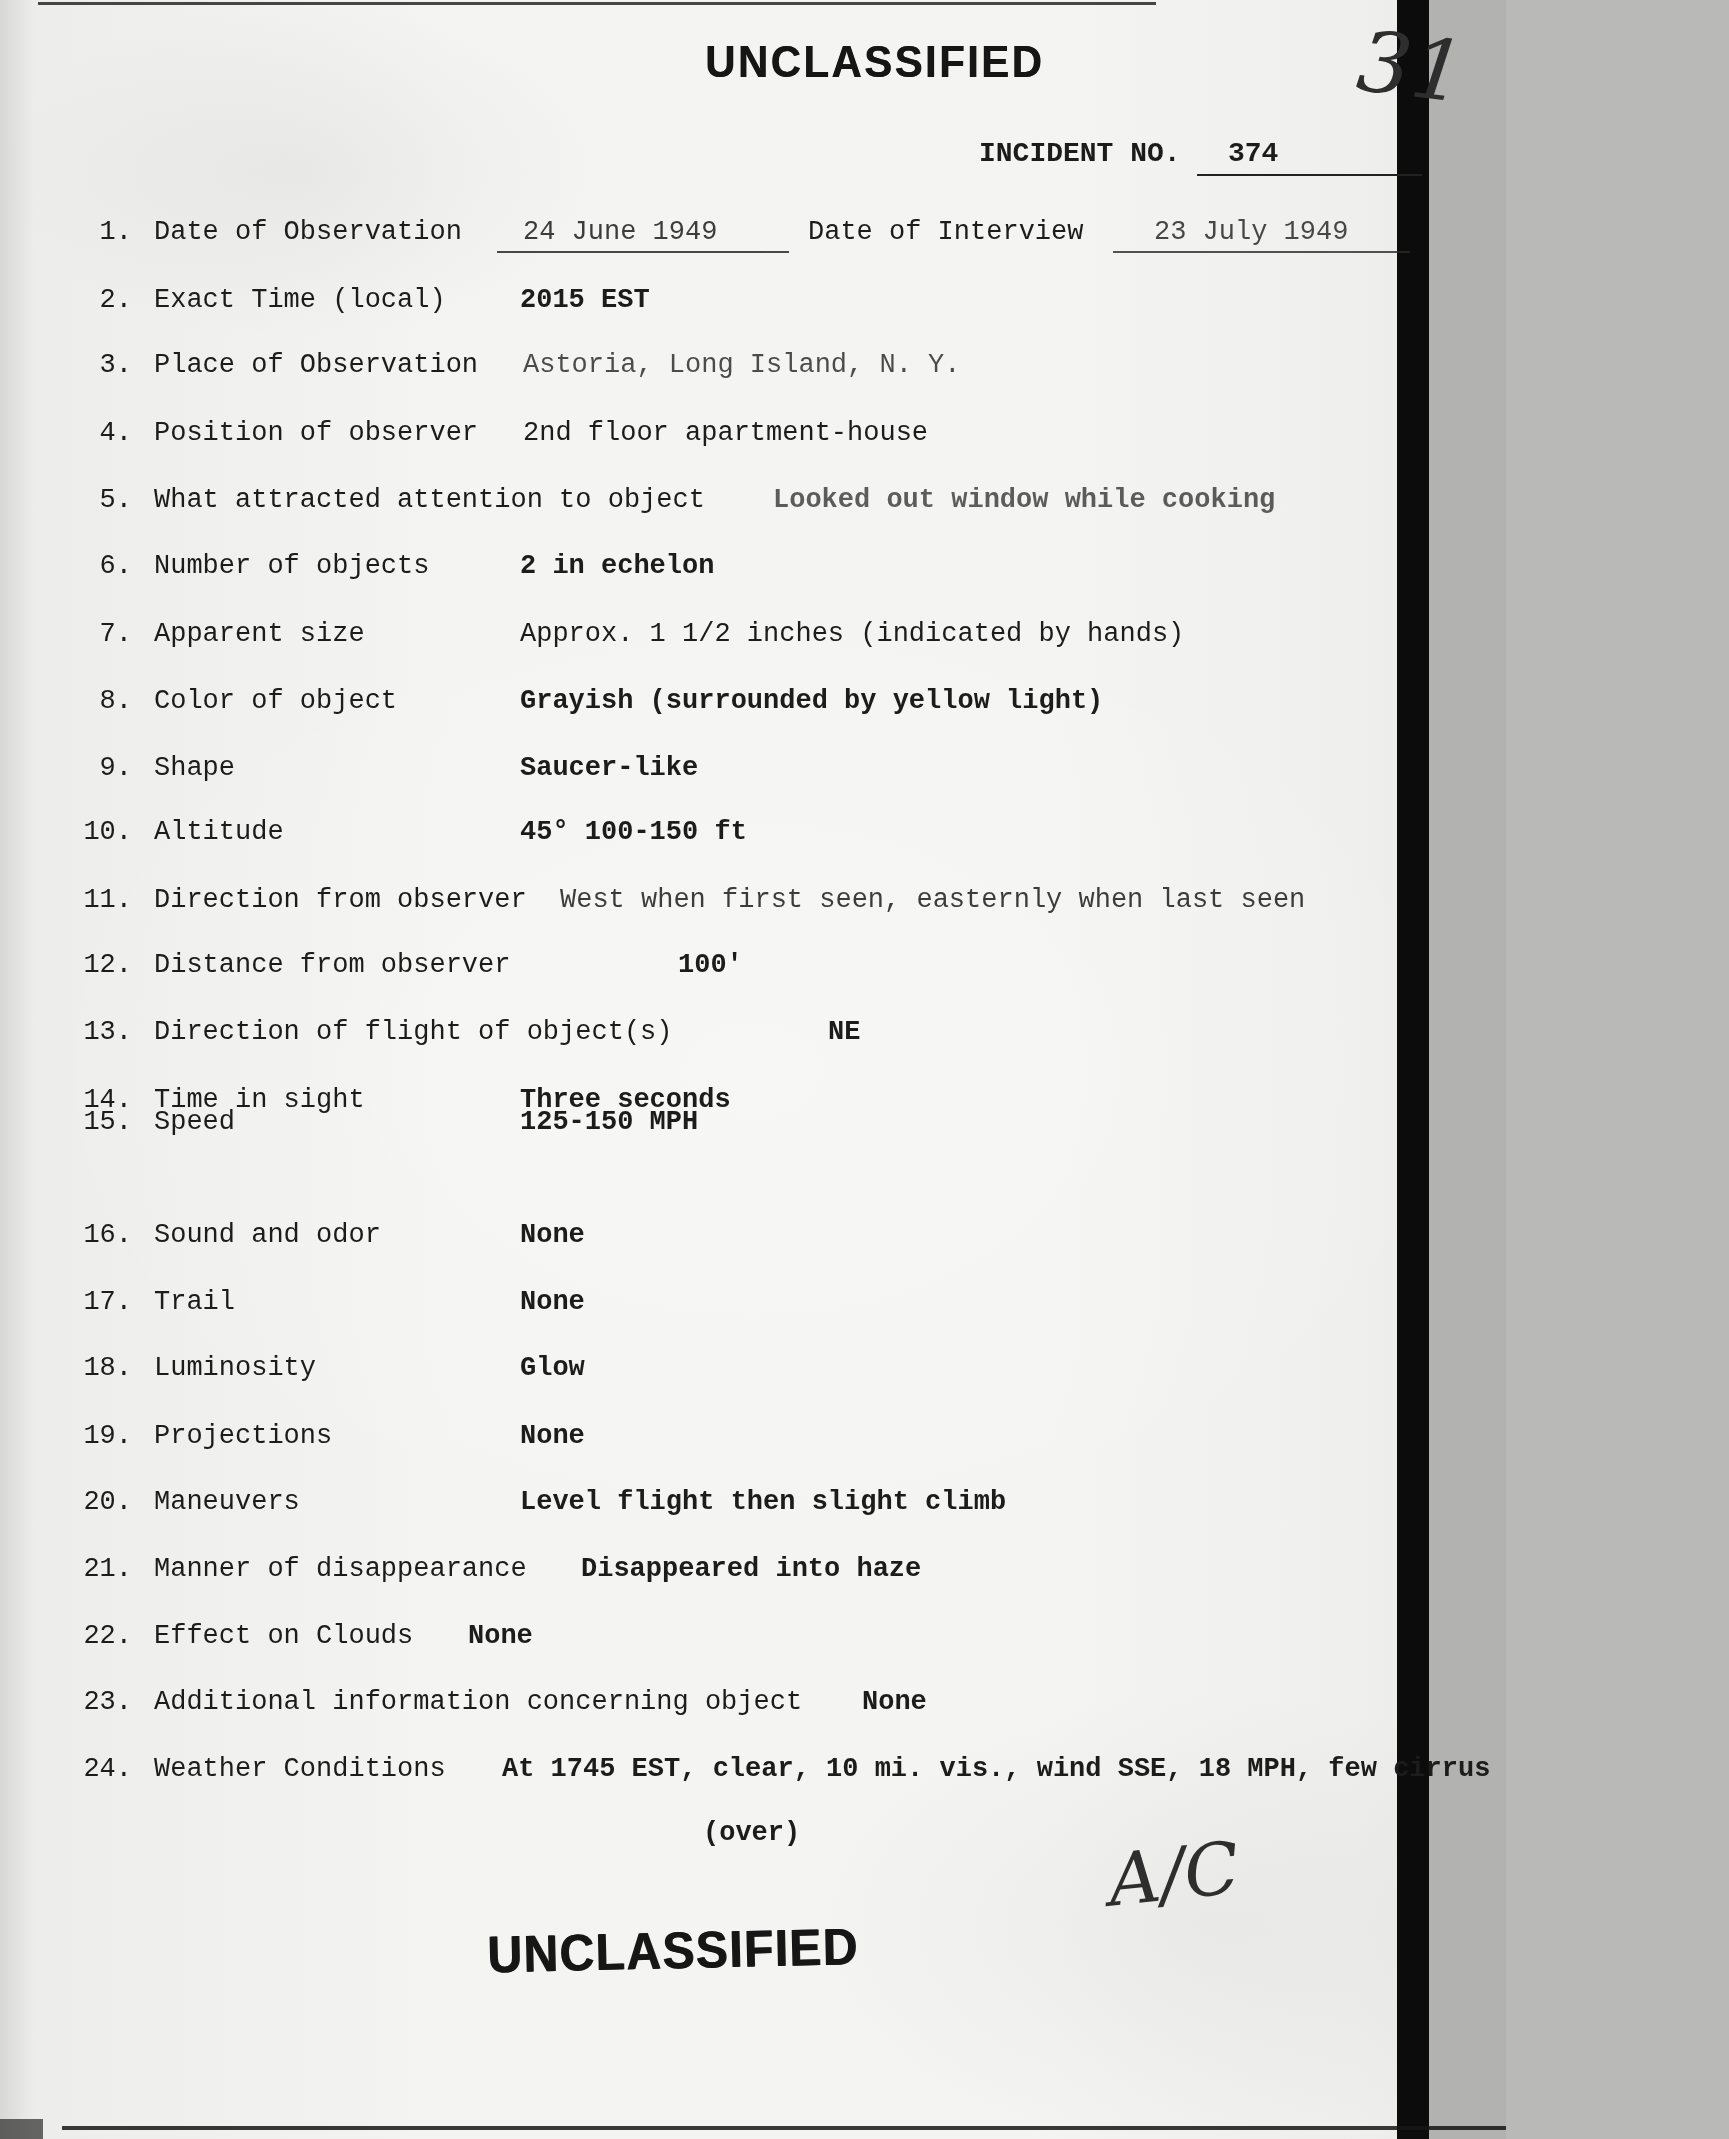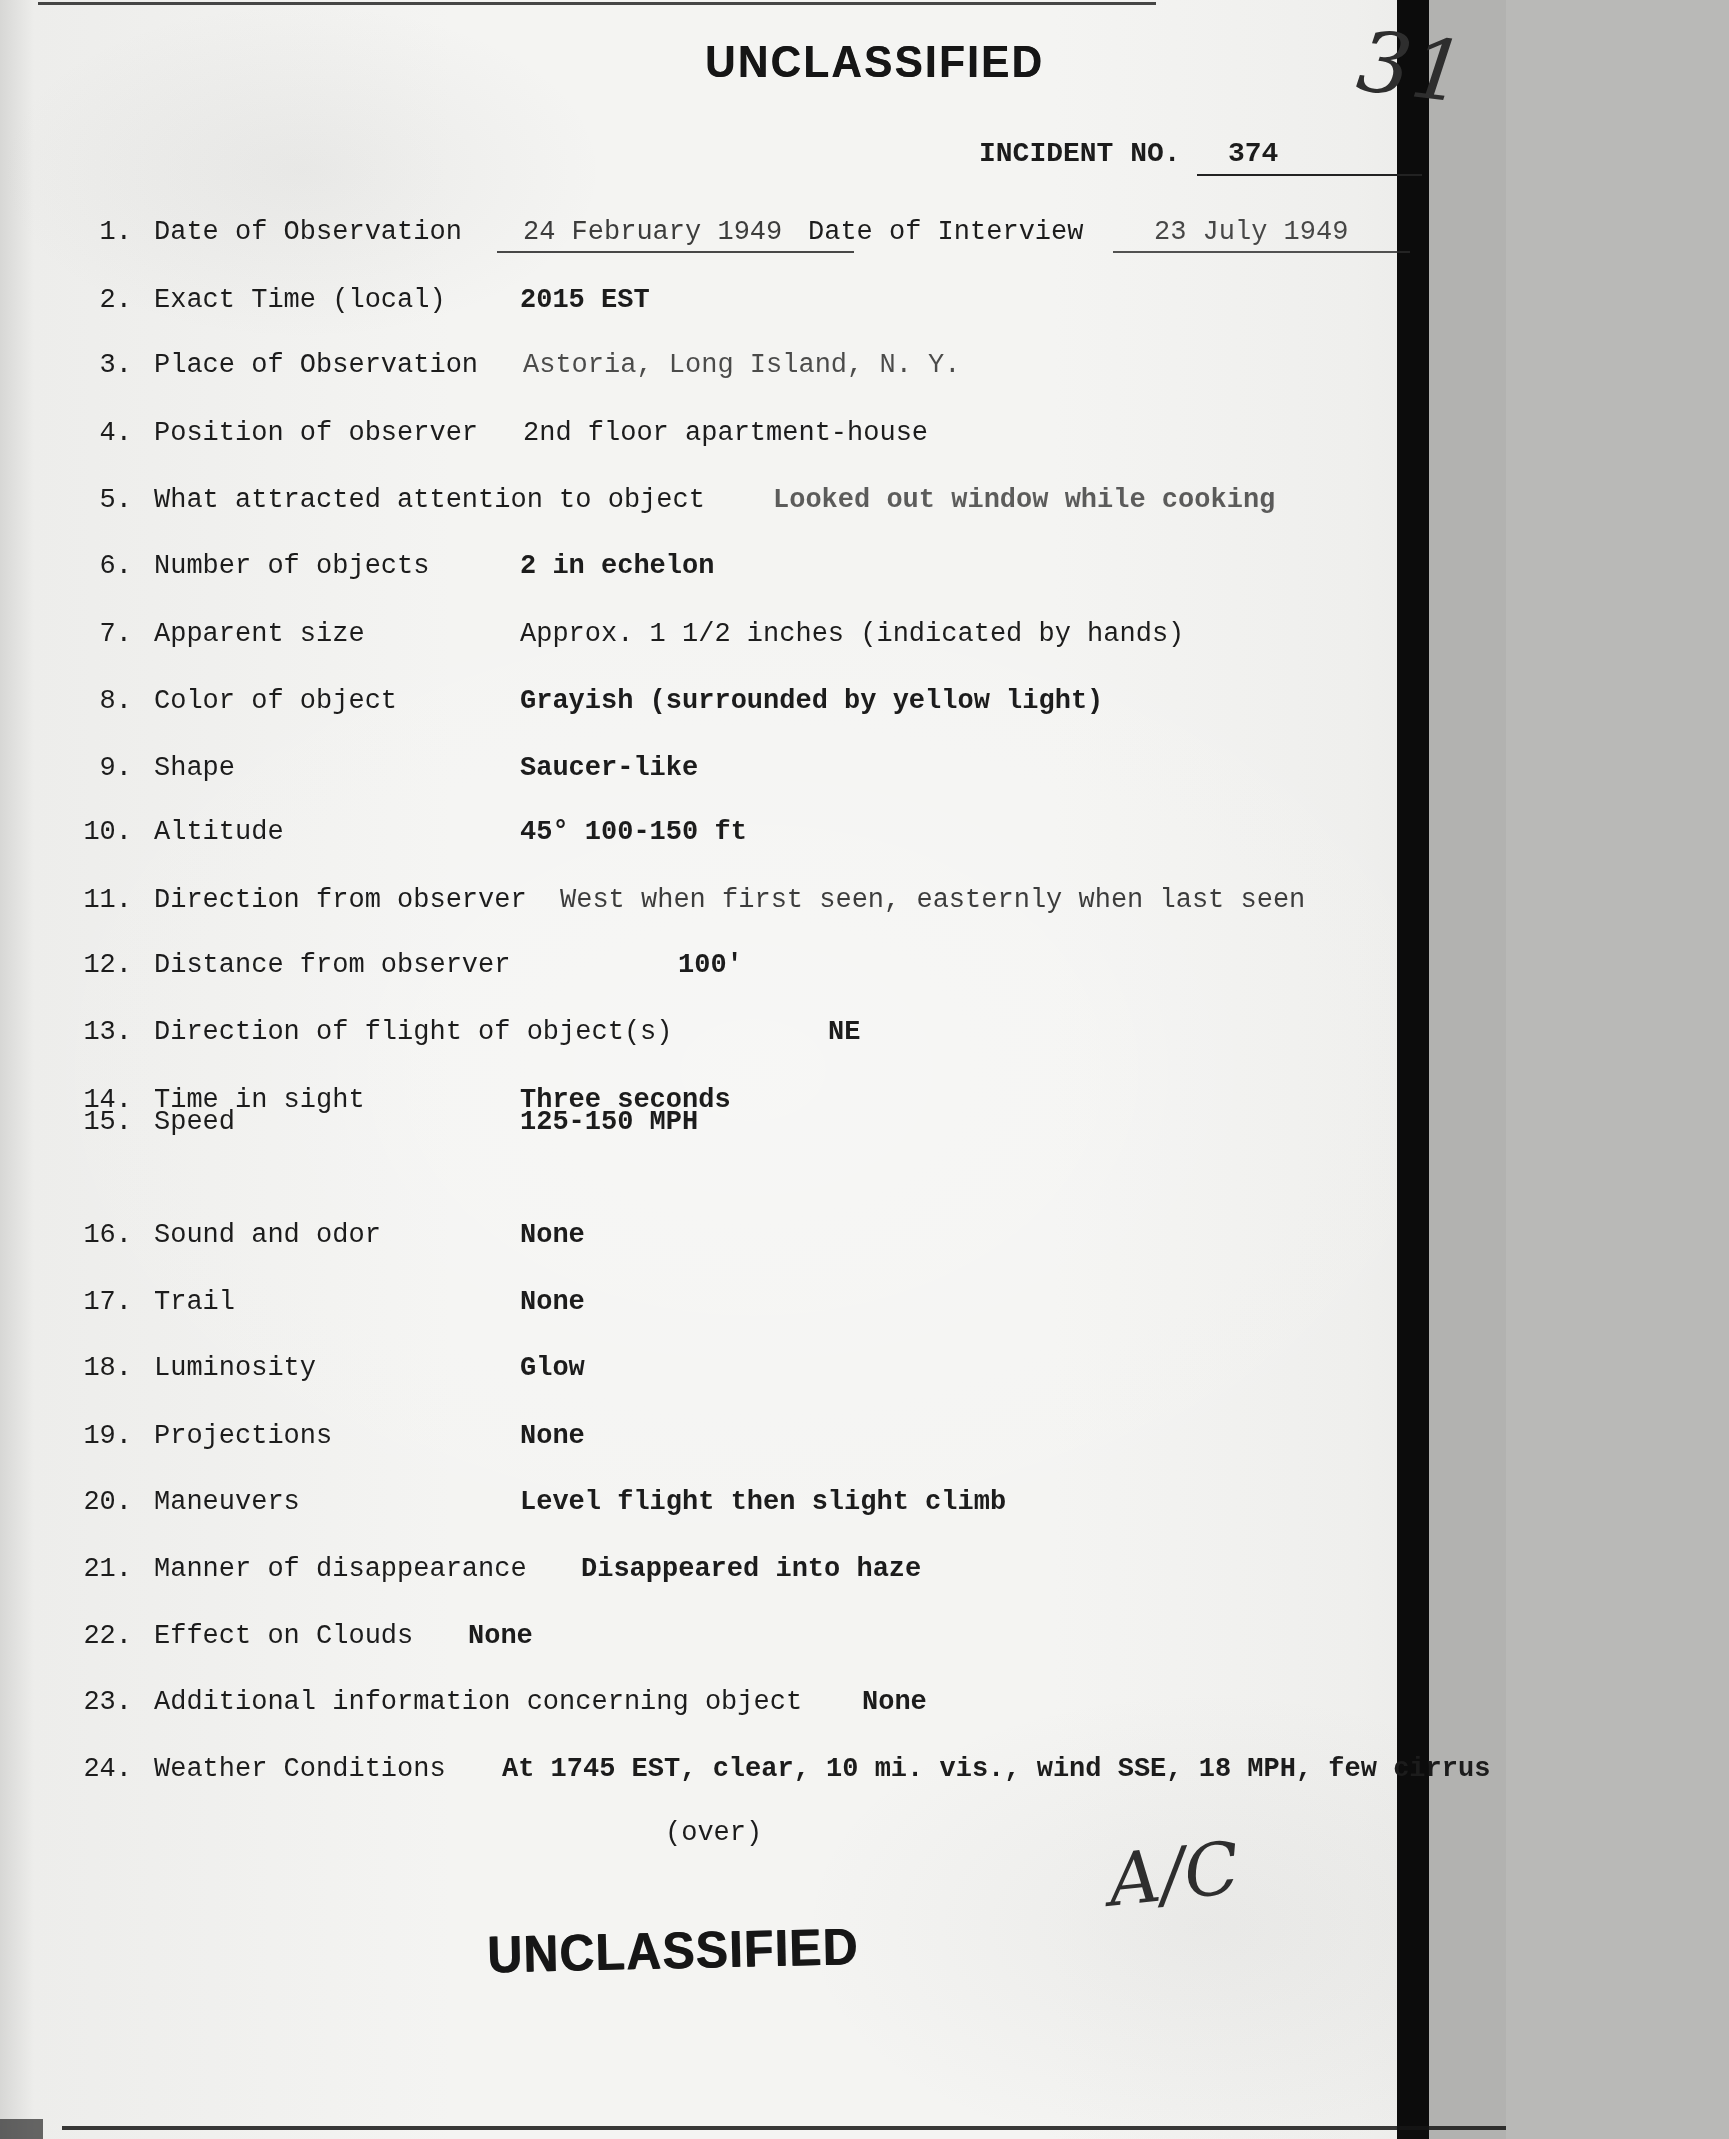--- a/index.html
+++ b/index.html
@@ -32,21 +32,21 @@
   .incident-line{position:absolute;top:138px;left:0;width:100%;font-size:28px;font-weight:700;}
   .incident-label{position:absolute;left:971px;margin-left:8px;}
   .incident-number{position:absolute;left:1197px;padding:0 144px 4.8px 31px;border-bottom:2.9px solid #222;}
 
   .row{position:absolute;left:0;width:1729px;height:35px;font-size:27px;white-space:nowrap;}
   .num{position:absolute;left:29px;width:103px;text-align:right;}
   .label{position:absolute;left:154px;}
   .label2{position:absolute;font-weight:400;}
   .value{position:absolute;font-weight:700;}
   .u{border-bottom:2.4px solid #2a2a2a;padding-bottom:3.8px;font-weight:400;}
-  .footer-over{position:absolute;left:665px;top:1818px;font-size:27px;font-weight:400;}
+  .footer-over{position:absolute;left:703px;top:1818px;font-size:27px;font-weight:700;}
 </style>
 </head>
 <body>
 
 <div class="scan">
 
   <div class="texture"></div>
   <div class="edge-outer"></div>
   <div class="edge-bar"></div>
   <div class="top-sliver"></div>
@@ -58,21 +58,21 @@
   <div class="handwritten hand-31">31</div>
 
   <div class="incident-line">
     <span class="incident-label">INCIDENT NO.</span>
     <span class="incident-number">374</span>
   </div>
 
   <div class="row" style="top:217px">
     <span class="num">1.</span>
     <span class="label">Date of Observation</span>
-    <span class="value u" style="left:497px;padding-left:26px;padding-right:72px;opacity:.85">24 February 1949</span>
+    <span class="value u" style="left:497px;padding-left:26px;padding-right:72px;opacity:.85">24 June 1949</span>
     <span class="label2" style="left:808px">Date of Interview</span>
     <span class="value u" style="left:1113px;padding-left:41px;padding-right:62px;opacity:.8">23 July 1949</span>
   </div>
 
   <div class="row" style="top:285px">
     <span class="num">2.</span>
     <span class="label">Exact Time (local)</span>
     <span class="value" style="left:520px">2015 EST</span>
   </div>
 

